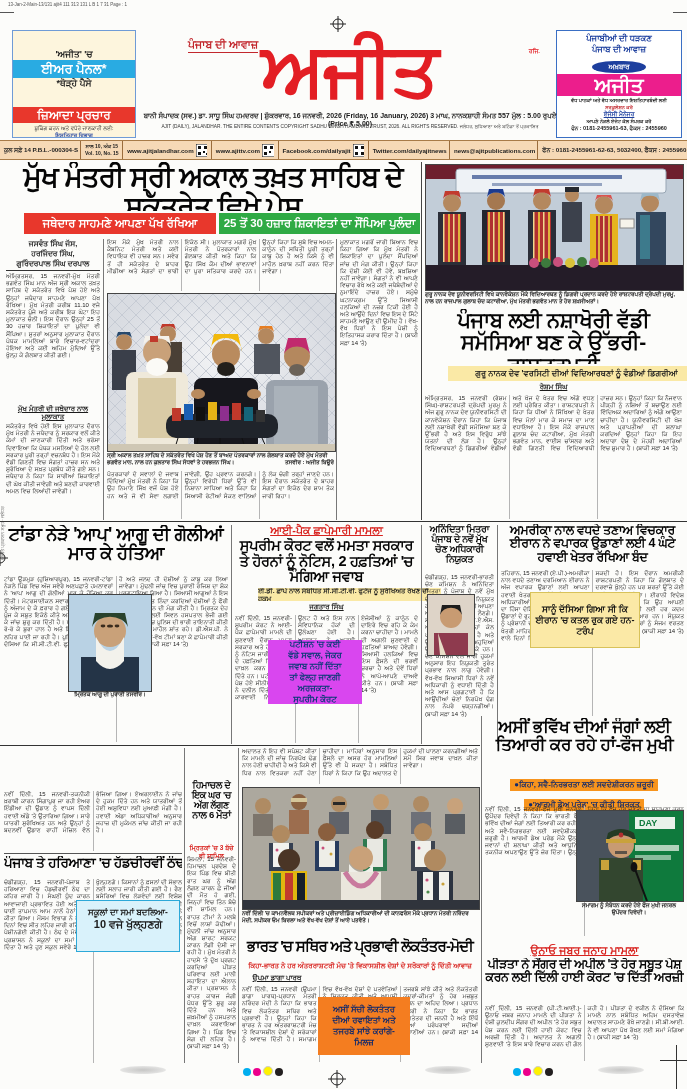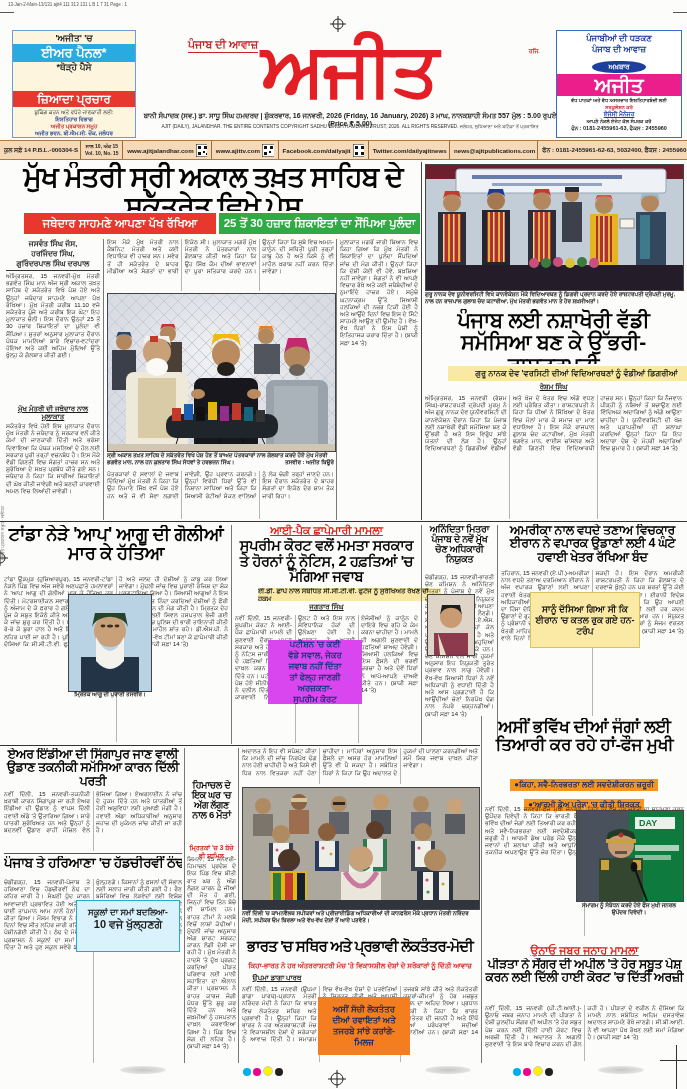--- a/index.html
+++ b/index.html
@@ -41,21 +41,21 @@
     </svg>
   <svg class="abs" style="left:-8px;top:550px;" width="16" height="16">
       <circle cx="8" cy="8" r="5" fill="none" stroke="#222"></circle>
       <line x1="0" y1="8" x2="16" y2="8" stroke="#222"></line>
       <line x1="8" y1="0" x2="8" y2="16" stroke="#222"></line>
     </svg>
   <div class="hr" style="left:0;top:12px;width:14px;"></div>
   <div class="hr" style="left:673px;top:12px;width:14px;"></div>
 
   <div class="abs" style="left:12px;top:30px;width:122px;height:106px;border:1.5px solid #6f9bd6;background:#fdf5dd;text-align:center;overflow:hidden;">
-    <div class="b" style="font-size:9px;margin-top:2px;">'ਅਜੀਤ' 'ਚ</div>
+    <div class="b" style="font-size:9px;margin-top:18px;">'ਅਜੀਤ' 'ਚ</div>
     <div class="b" style="background:#29abe2;color:#fff;font-size:13px;padding:1px 16px;">ਈਅਰ ਪੈਨਲ*</div>
     <div class="b" style="font-size:9px;">*ਥੋੜ੍ਹੇ ਪੈਸੇ</div>
     <div class="b" style="background:#e8372c;color:#fff;font-size:12px;padding:1px 0;margin-top:18px;">ਜ਼ਿਆਦਾ ਪ੍ਰਚਾਰ</div>
     <div style="font-size:5.5px;margin-top:2px;">ਬੁਕਿੰਗ ਕਰਨ ਅਤੇ ਵਧੇਰੇ ਜਾਣਕਾਰੀ ਲਈ:</div>
     <div class="b" style="font-size:5.5px;color:#1d3f9e;">ਇਸ਼ਤਿਹਾਰ ਵਿਭਾਗ</div>
     <div class="b" style="font-size:5.5px;color:#c2272d;">ਅਜੀਤ ਪ੍ਰਕਾਸ਼ਨ ਸਮੂਹ</div>
     <div class="b" style="font-size:5.5px;color:#1d3f9e;">ਅਜੀਤ ਭਵਨ, ਬੀ.ਐਮ.ਸੀ. ਚੌਕ, ਜਲੰਧਰ</div>
     <div class="b" style="font-size:6px;">ਫੋਨ : 0181-2455961-62-63,</div>
     <div class="b" style="font-size:6px;">ਫੈਕਸ : 2455960</div>
   </div>
@@ -323,21 +323,20 @@
   </div>
 
   <div class="vr" style="left:497px;top:525px;height:219px;"></div>
 
   <div class="abs hl ctr" style="left:501px;top:524px;width:183px;height:42px;font-size:12.5px;">ਅਮਰੀਕਾ ਨਾਲ ਵਧਦੇ ਤਣਾਅ ਵਿਚਕਾਰ ਈਰਾਨ ਨੇ ਵਪਾਰਕ ਉਡਾਣਾਂ ਲਈ 4 ਘੰਟੇ ਹਵਾਈ ਖੇਤਰ ਰੱਖਿਆ ਬੰਦ</div>
   <div class="abs body cols2" style="left:501px;top:570px;width:183px;height:146px;">ਤਹਿਰਾਨ, 15 ਜਨਵਰੀ (ਏ.ਪੀ.)-ਅਮਰੀਕਾ ਨਾਲ ਵਧਦੇ ਤਣਾਅ ਦਰਮਿਆਨ ਈਰਾਨ ਨੇ ਅੱਜ ਵਪਾਰਕ ਉਡਾਣਾਂ ਲਈ ਆਪਣਾ ਹਵਾਈ ਖੇਤਰ ਚਾਰ ਘੰਟੇ ਬੰਦ ਰੱਖਿਆ। ਅਧਿਕਾਰੀਆਂ ਨੇ ਇਸ ਨੂੰ ਫ਼ੌਜੀ ਅਭਿਆਸ ਦਾ ਹਿੱਸਾ ਦੱਸਿਆ ਹੈ। ਇਸ ਦੌਰਾਨ ਕਈ ਉਡਾਣਾਂ ਦੇ ਰੂਟ ਬਦਲੇ ਗਏ ਅਤੇ ਯਾਤਰੀਆਂ ਨੂੰ ਪ੍ਰੇਸ਼ਾਨੀ ਦਾ ਸਾਹਮਣਾ ਕਰਨਾ ਪਿਆ। ਖੇਤਰੀ ਮਾਹਿਰਾਂ ਦਾ ਕਹਿਣਾ ਹੈ ਕਿ ਆਉਣ ਵਾਲੇ ਦਿਨਾਂ ਵਿਚ ਸਥਿਤੀ ਹੋਰ ਗੰਭੀਰ ਹੋ ਸਕਦੀ ਹੈ। ਇਸ ਦੌਰਾਨ ਅਮਰੀਕੀ ਰਾਸ਼ਟਰਪਤੀ ਨੇ ਕਿਹਾ ਕਿ ਗੱਲਬਾਤ ਦੇ ਦਰਵਾਜ਼ੇ ਖੁੱਲ੍ਹੇ ਹਨ ਪਰ ਸ਼ਰਤਾਂ ਉੱਤੇ ਕੋਈ ਸਮਝੌਤਾ ਨਹੀਂ ਹੋਵੇਗਾ। ਈਰਾਨੀ ਵਿਦੇਸ਼ ਮੰਤਰਾਲੇ ਨੇ ਕਿਹਾ ਕਿ ਉਹ ਆਪਣੀ ਪ੍ਰਭੂਸੱਤਾ ਦੀ ਰਾਖੀ ਲਈ ਹਰ ਕਦਮ ਚੁੱਕਣ ਲਈ 탔ਿਆਰ ਹਨ। ਸੰਯੁਕਤ ਰਾਸ਼ਟਰ ਨੇ ਦੋਵਾਂ ਧਿਰਾਂ ਨੂੰ ਸੰਜਮ ਵਰਤਣ ਦੀ ਅਪੀਲ ਕੀਤੀ ਹੈ। (ਬਾਕੀ ਸਫ਼ਾ 14 'ਤੇ)</div>
   <div class="abs b ctr" style="left:530px;top:592px;width:110px;height:56px;background:#fbe9a6;border:1px solid #d8c25a;color:#111;font-size:9px;display:flex;align-items:center;justify-content:center;padding:2px;box-sizing:border-box;">ਸਾਨੂੰ ਦੱਸਿਆ ਗਿਆ ਸੀ ਕਿ ਈਰਾਨ 'ਚ ਕਤਲ ਰੁਕ ਗਏ ਹਨ-ਟਰੰਪ</div>
 
   <div class="hr" style="left:0;top:745px;width:480px;border-top:1.5px solid #333;"></div>
 
-  <div class="abs hl ctr" style="left:4px;top:748px;width:178px;height:40px;font-size:12.5px;">ਏਅਰ ਇੰਡੀਆ ਦੀ ਸਿੰਗਾਪੁਰ ਜਾਣ ਵਾਲੀ ਉਡਾਣ ਤਕਨੀਕੀ ਸਮੱਸਿਆ ਕਾਰਨ ਦਿੱਲੀ ਪਰਤੀ</div>
   <div class="abs body cols2" style="left:4px;top:791px;width:178px;height:60px;">ਨਵੀਂ ਦਿੱਲੀ, 15 ਜਨਵਰੀ-ਤਕਨੀਕੀ ਖ਼ਰਾਬੀ ਕਾਰਨ ਸਿੰਗਾਪੁਰ ਜਾ ਰਹੀ ਏਅਰ ਇੰਡੀਆ ਦੀ ਉਡਾਣ ਨੂੰ ਵਾਪਸ ਦਿੱਲੀ ਹਵਾਈ ਅੱਡੇ 'ਤੇ ਉਤਾਰਿਆ ਗਿਆ। ਸਾਰੇ ਯਾਤਰੀ ਸੁਰੱਖਿਅਤ ਹਨ ਅਤੇ ਉਨ੍ਹਾਂ ਨੂੰ ਬਦਲਵੀਂ ਉਡਾਣ ਰਾਹੀਂ ਮੰਜ਼ਿਲ ਵੱਲ ਭੇਜਿਆ ਗਿਆ। ਏਅਰਲਾਈਨ ਨੇ ਜਾਂਚ ਦੇ ਹੁਕਮ ਦਿੱਤੇ ਹਨ ਅਤੇ ਯਾਤਰੀਆਂ ਤੋਂ ਹੋਈ ਅਸੁਵਿਧਾ ਲਈ ਮੁਆਫ਼ੀ ਮੰਗੀ ਹੈ। ਹਵਾਈ ਅੱਡਾ ਅਧਿਕਾਰੀਆਂ ਅਨੁਸਾਰ ਜਹਾਜ਼ ਦੀ ਮੁਕੰਮਲ ਜਾਂਚ ਕੀਤੀ ਜਾ ਰਹੀ ਹੈ।</div>
   <div class="hr" style="left:4px;top:853px;width:178px;"></div>
 
   <div class="abs hl ctr" style="left:4px;top:856px;width:178px;height:20px;font-size:13.5px;white-space:nowrap;">ਪੰਜਾਬ ਤੇ ਹਰਿਆਣਾ 'ਚ ਹੱਡਚੀਰਵੀਂ ਠੰਢ</div>
   <div class="abs body cols2" style="left:4px;top:879px;width:178px;height:184px;">ਚੰਡੀਗੜ੍ਹ, 15 ਜਨਵਰੀ-ਪੰਜਾਬ ਤੇ ਹਰਿਆਣਾ ਵਿਚ ਹੱਡਚੀਰਵੀਂ ਠੰਢ ਦਾ ਕਹਿਰ ਜਾਰੀ ਹੈ। ਸੰਘਣੀ ਧੁੰਦ ਕਾਰਨ ਆਵਾਜਾਈ ਪ੍ਰਭਾਵਿਤ ਹੋਈ ਅਤੇ ਕਈ ਥਾਈਂ ਤਾਪਮਾਨ ਆਮ ਨਾਲੋਂ ਹੇਠਾਂ ਦਰਜ ਕੀਤਾ ਗਿਆ। ਮੌਸਮ ਵਿਭਾਗ ਨੇ ਆਉਂਦੇ ਦਿਨਾਂ ਵਿਚ ਸੀਤ ਲਹਿਰ ਜਾਰੀ ਰਹਿਣ ਦੀ ਪੇਸ਼ੀਨਗੋਈ ਕੀਤੀ ਹੈ। ਠੰਢ ਦੇ ਮੱਦੇਨਜ਼ਰ ਪ੍ਰਸ਼ਾਸਨ ਨੇ ਸਕੂਲਾਂ ਦਾ ਸਮਾਂ ਬਦਲ ਦਿੱਤਾ ਹੈ ਅਤੇ ਹੁਣ ਸਕੂਲ ਸਵੇਰੇ 10 ਵਜੇ ਖੁੱਲ੍ਹਣਗੇ। ਕਿਸਾਨਾਂ ਨੂੰ ਫ਼ਸਲਾਂ ਦੀ ਸੰਭਾਲ ਲਈ ਸਲਾਹ ਜਾਰੀ ਕੀਤੀ ਗਈ ਹੈ। ਰੈਣ ਬਸੇਰਿਆਂ ਵਿਚ ਲੋੜਵੰਦਾਂ ਲਈ ਵਿਸ਼ੇਸ਼ ਪ੍ਰਬੰਧ ਕੀਤੇ ਗਏ ਹਨ ਅਤੇ ਅਲਾਵ ਵੀ ਬਾਲੇ ਜਾ ਰਹੇ ਹਨ। ਸਿਹਤ ਵਿਭਾਗ ਨੇ ਬਜ਼ੁਰਗਾਂ ਅਤੇ ਬੱਚਿਆਂ ਦਾ ਖ਼ਾਸ ਖ਼ਿਆਲ ਰੱਖਣ ਦੀ ਅਪੀਲ ਕੀਤੀ ਹੈ। ਧੁੰਦ ਕਾਰਨ ਕਈ ਰੇਲ ਗੱਡੀਆਂ ਅਤੇ ਉਡਾਣਾਂ ਦੇਰੀ ਨਾਲ ਚੱਲ ਰਹੀਆਂ ਹਨ।</div>
   <div class="abs ctr" style="left:76px;top:900px;width:104px;height:52px;background:#d9f2fb;border:1.5px solid #2ca8d8;box-sizing:border-box;padding-top:6px;">
     <div class="b" style="font-size:8.5px;">ਸਕੂਲਾਂ ਦਾ ਸਮਾਂ ਬਦਲਿਆ-</div>
     <div class="b" style="font-size:11px;">10 ਵਜੇ ਖੁੱਲ੍ਹਣਗੇ</div>
   </div>
 

